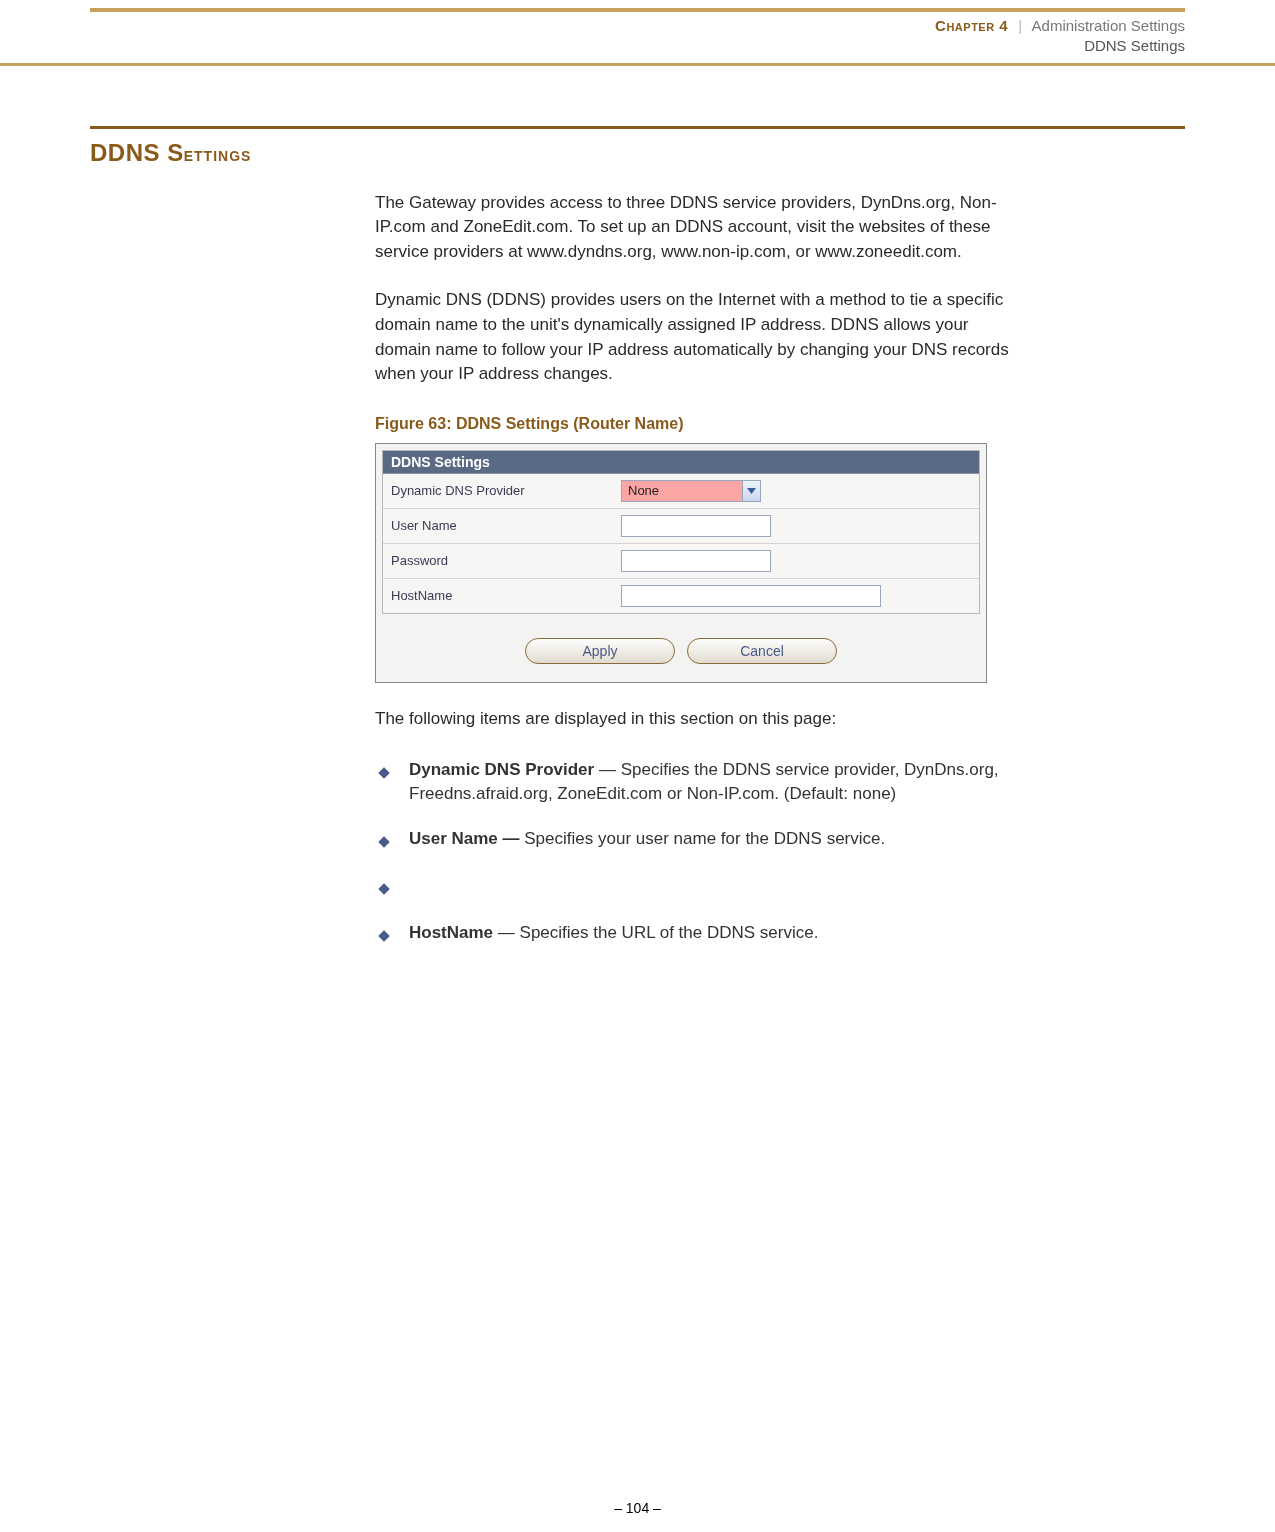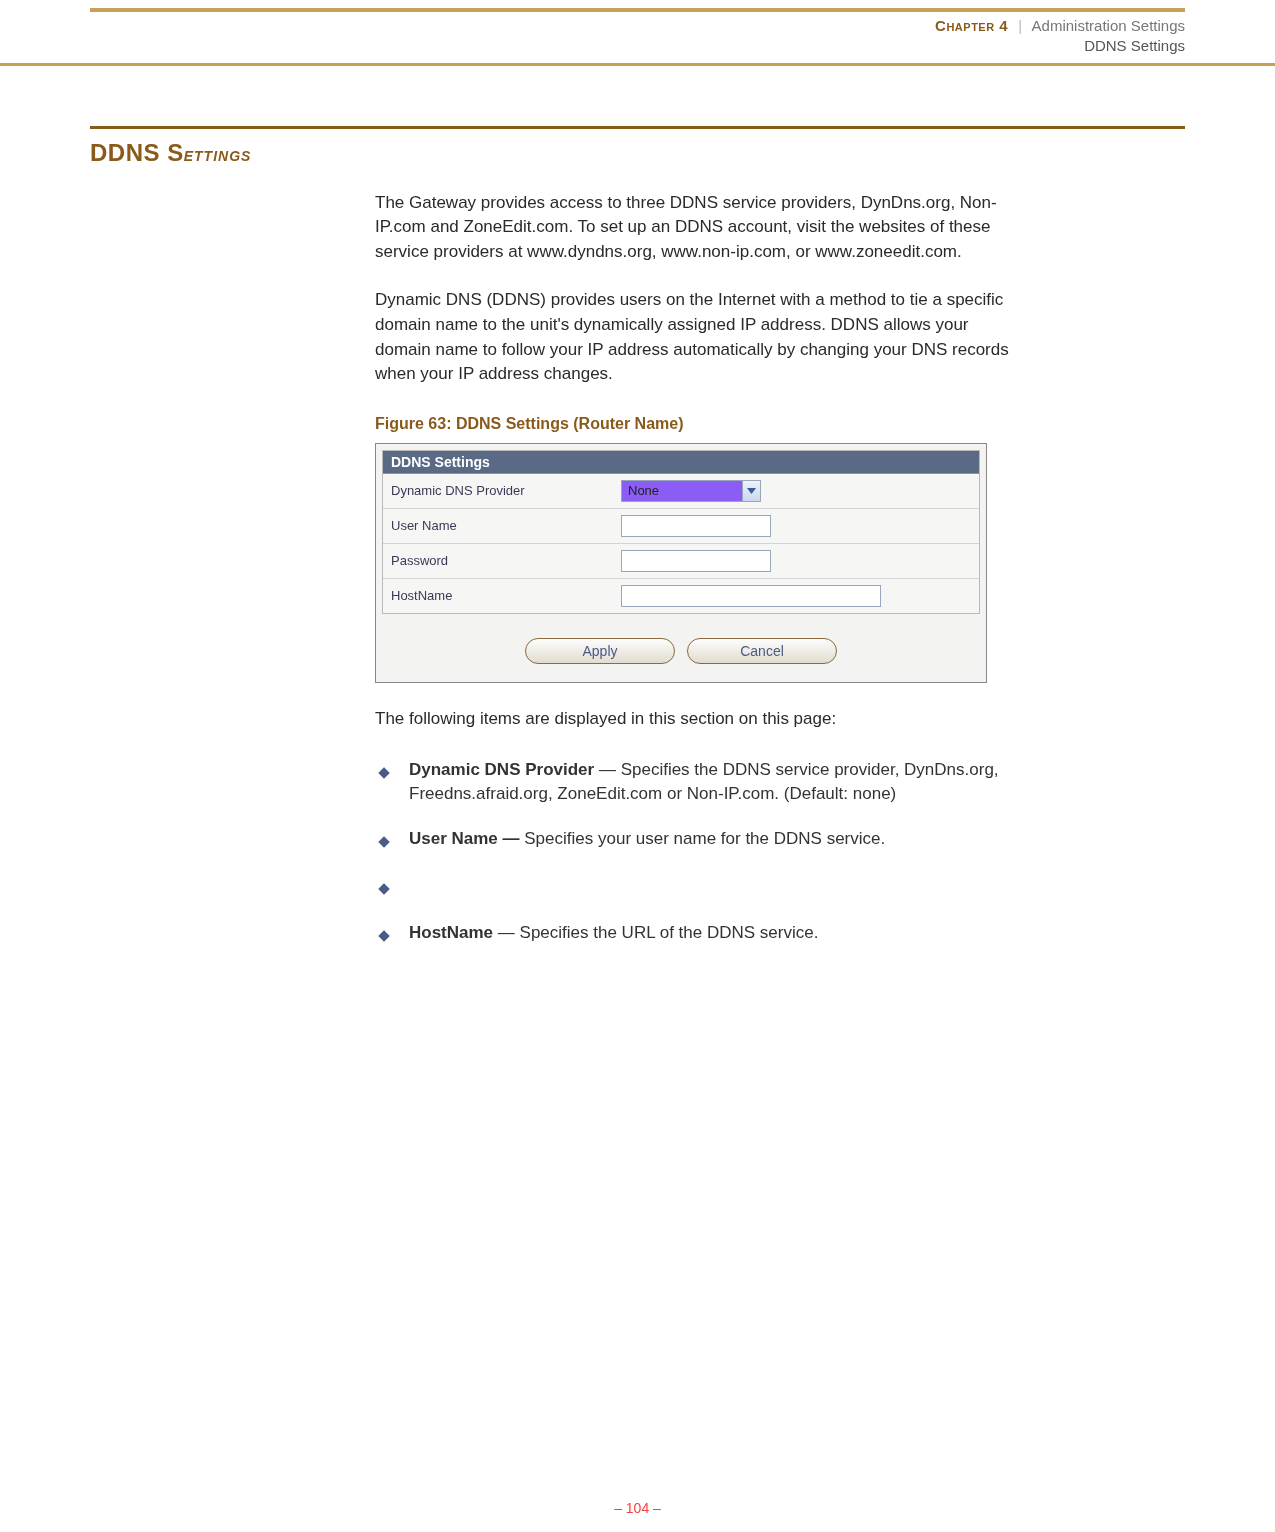--- a/index.html
+++ b/index.html
@@ -52,21 +52,21 @@
     margin-top: 60px;
   }
   .section-heading {
     color: #8a5a1a;
     font-weight: bold;
     font-size: 22px;
     letter-spacing: 0.5px;
     margin-top: 10px;
   }
   .section-heading .big { font-size: 24px; }
-  .section-heading .small { font-variant: small-caps; font-size: 20px; letter-spacing: 1px; font-style: italic; }
+  .section-heading .small { font-variant: small-caps; font-size: 20px; letter-spacing: 1px; }
 
   .body-col {
     margin-left: 285px;
     max-width: 640px;
   }
   .para {
     font-size: 17px;
     line-height: 1.45;
     color: #2a2a2a;
     margin-top: 24px;
@@ -114,21 +114,21 @@
     border: 1px solid #9aa6bb;
     background: #fff;
   }
   .w-150 { width: 150px; }
   .w-260 { width: 260px; }
   .fig-select-wrap {
     display: inline-flex;
     align-items: stretch;
     height: 22px;
     border: 1px solid #9aa6bb;
-    background: #8b5cf6;
+    background: #fca5a5;
     width: 140px;
   }
   .fig-select-val {
     flex: 1;
     font-size: 13px;
     padding: 2px 6px;
     color: #222;
   }
   .fig-select-btn {
     width: 18px;
@@ -172,21 +172,21 @@
     text-align: center;
   }
   .li-text b { font-weight: bold; }
 
   .footer {
     position: absolute;
     bottom: 24px;
     left: 0; right: 0;
     text-align: center;
     font-size: 14px;
-    color: #ef4444;
+    color: #000000;
   }
 </style>
 </head>
 <body>
 <div class="page">
 
   <div class="top-rule"></div>
   <div class="header-block">
     <div class="header-line1">
       <span class="chapter-part">Chapter 4</span>

